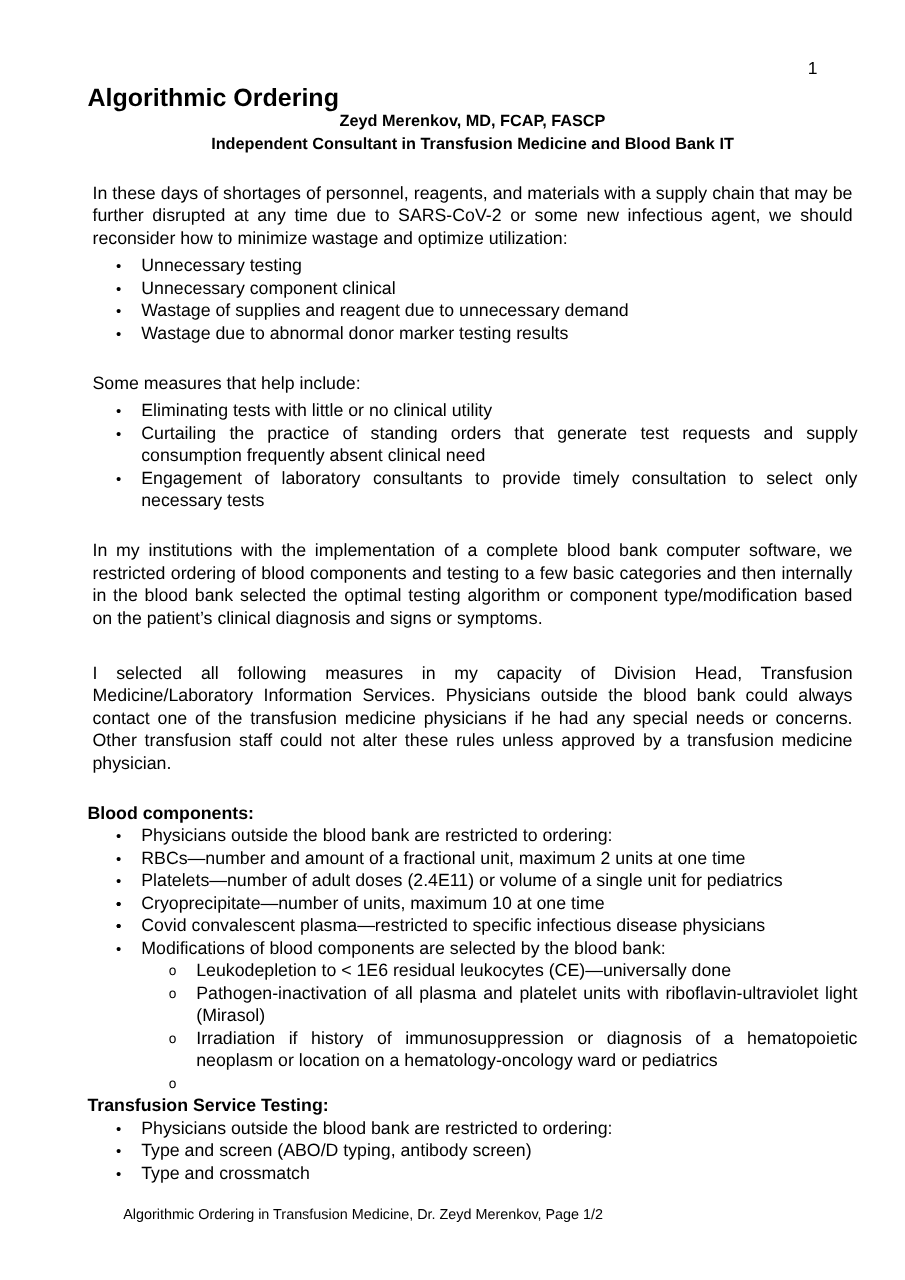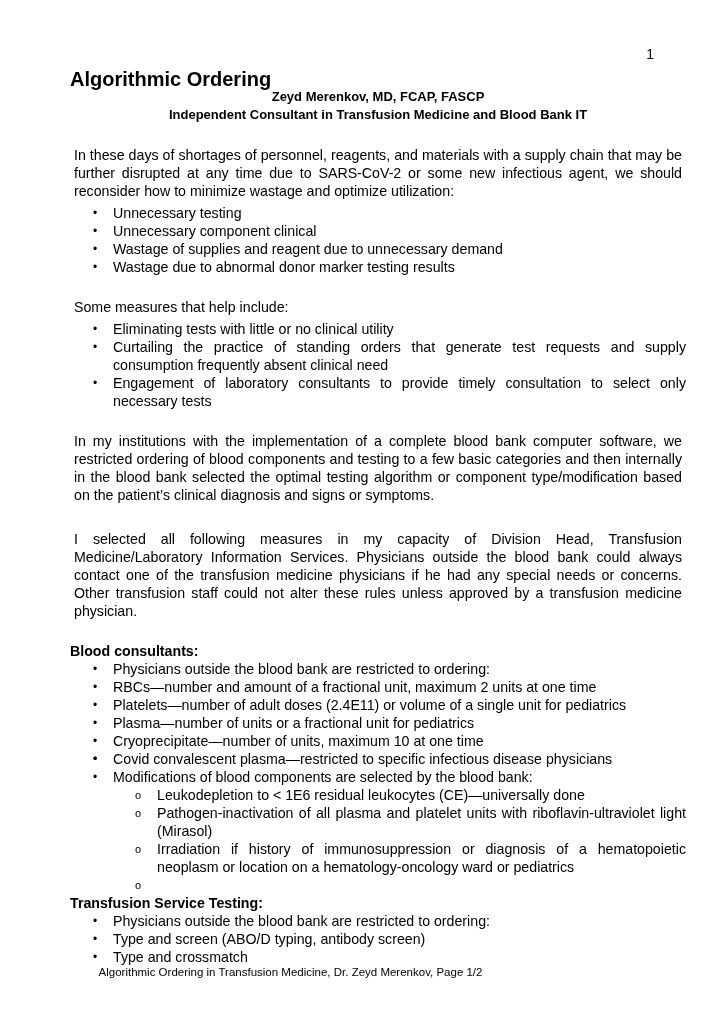--- a/index.html
+++ b/index.html
@@ -63,26 +63,26 @@
     <li><span class="bullet">•</span><span>Engagement of laboratory consultants to provide timely consultation to select only necessary tests</span></li>
   </ul>
   <div class="gap"></div>
 
   <p>In my institutions with the implementation of a complete blood bank computer software, we restricted ordering of blood components and testing to a few basic categories and then internally in the blood bank selected the optimal testing algorithm or component type/modification based on the patient’s clinical diagnosis and signs or symptoms.</p>
   <div class="gap"></div>
 
   <p>I selected all following measures in my capacity of Division Head, Transfusion Medicine/Laboratory Information Services.  Physicians outside the blood bank could always contact one of the transfusion medicine physicians if he had any special needs or concerns. Other transfusion staff could not alter these rules unless approved by a transfusion medicine physician.</p>
   <div class="gap"></div>
 
-  <div class="section-head">Blood consultants:</div>
+  <div class="section-head">Blood components:</div>
   <ul class="l1">
     <li><span class="bullet">•</span><span>Physicians outside the blood bank are restricted to ordering:</span></li>
     <li><span class="bullet">•</span><span>RBCs—number and amount of a fractional unit, maximum 2 units at one time</span></li>
     <li><span class="bullet">•</span><span>Platelets—number of adult doses (2.4E11) or volume of a single unit for pediatrics</span></li>
-    <li><span class="bullet">•</span><span>Plasma—number of units or a fractional unit for pediatrics</span></li>
+    <li><span class="bullet">•</span></li>
     <li><span class="bullet">•</span><span>Cryoprecipitate—number of units, maximum 10 at one time</span></li>
     <li><span class="bullet">•</span></li>
     <li><span class="bullet">•</span><span>Covid convalescent plasma—restricted to specific infectious disease physicians</span></li>
     <li><span class="bullet">•</span><span>Modifications of blood components are selected by the blood bank:</span>
       <ul class="l2">
         <li><span class="bullet">o</span><span>Leukodepletion to &lt; 1E6 residual leukocytes (CE)—universally done</span></li>
         <li><span class="bullet">o</span><span>Pathogen-inactivation of all plasma and platelet units with riboflavin-ultraviolet light (Mirasol)</span></li>
         <li><span class="bullet">o</span><span>Irradiation if history of immunosuppression or diagnosis of a hematopoietic neoplasm or location on a hematology-oncology ward or pediatrics</span></li>
         <li><span class="bullet">o</span></li>
       </ul>

